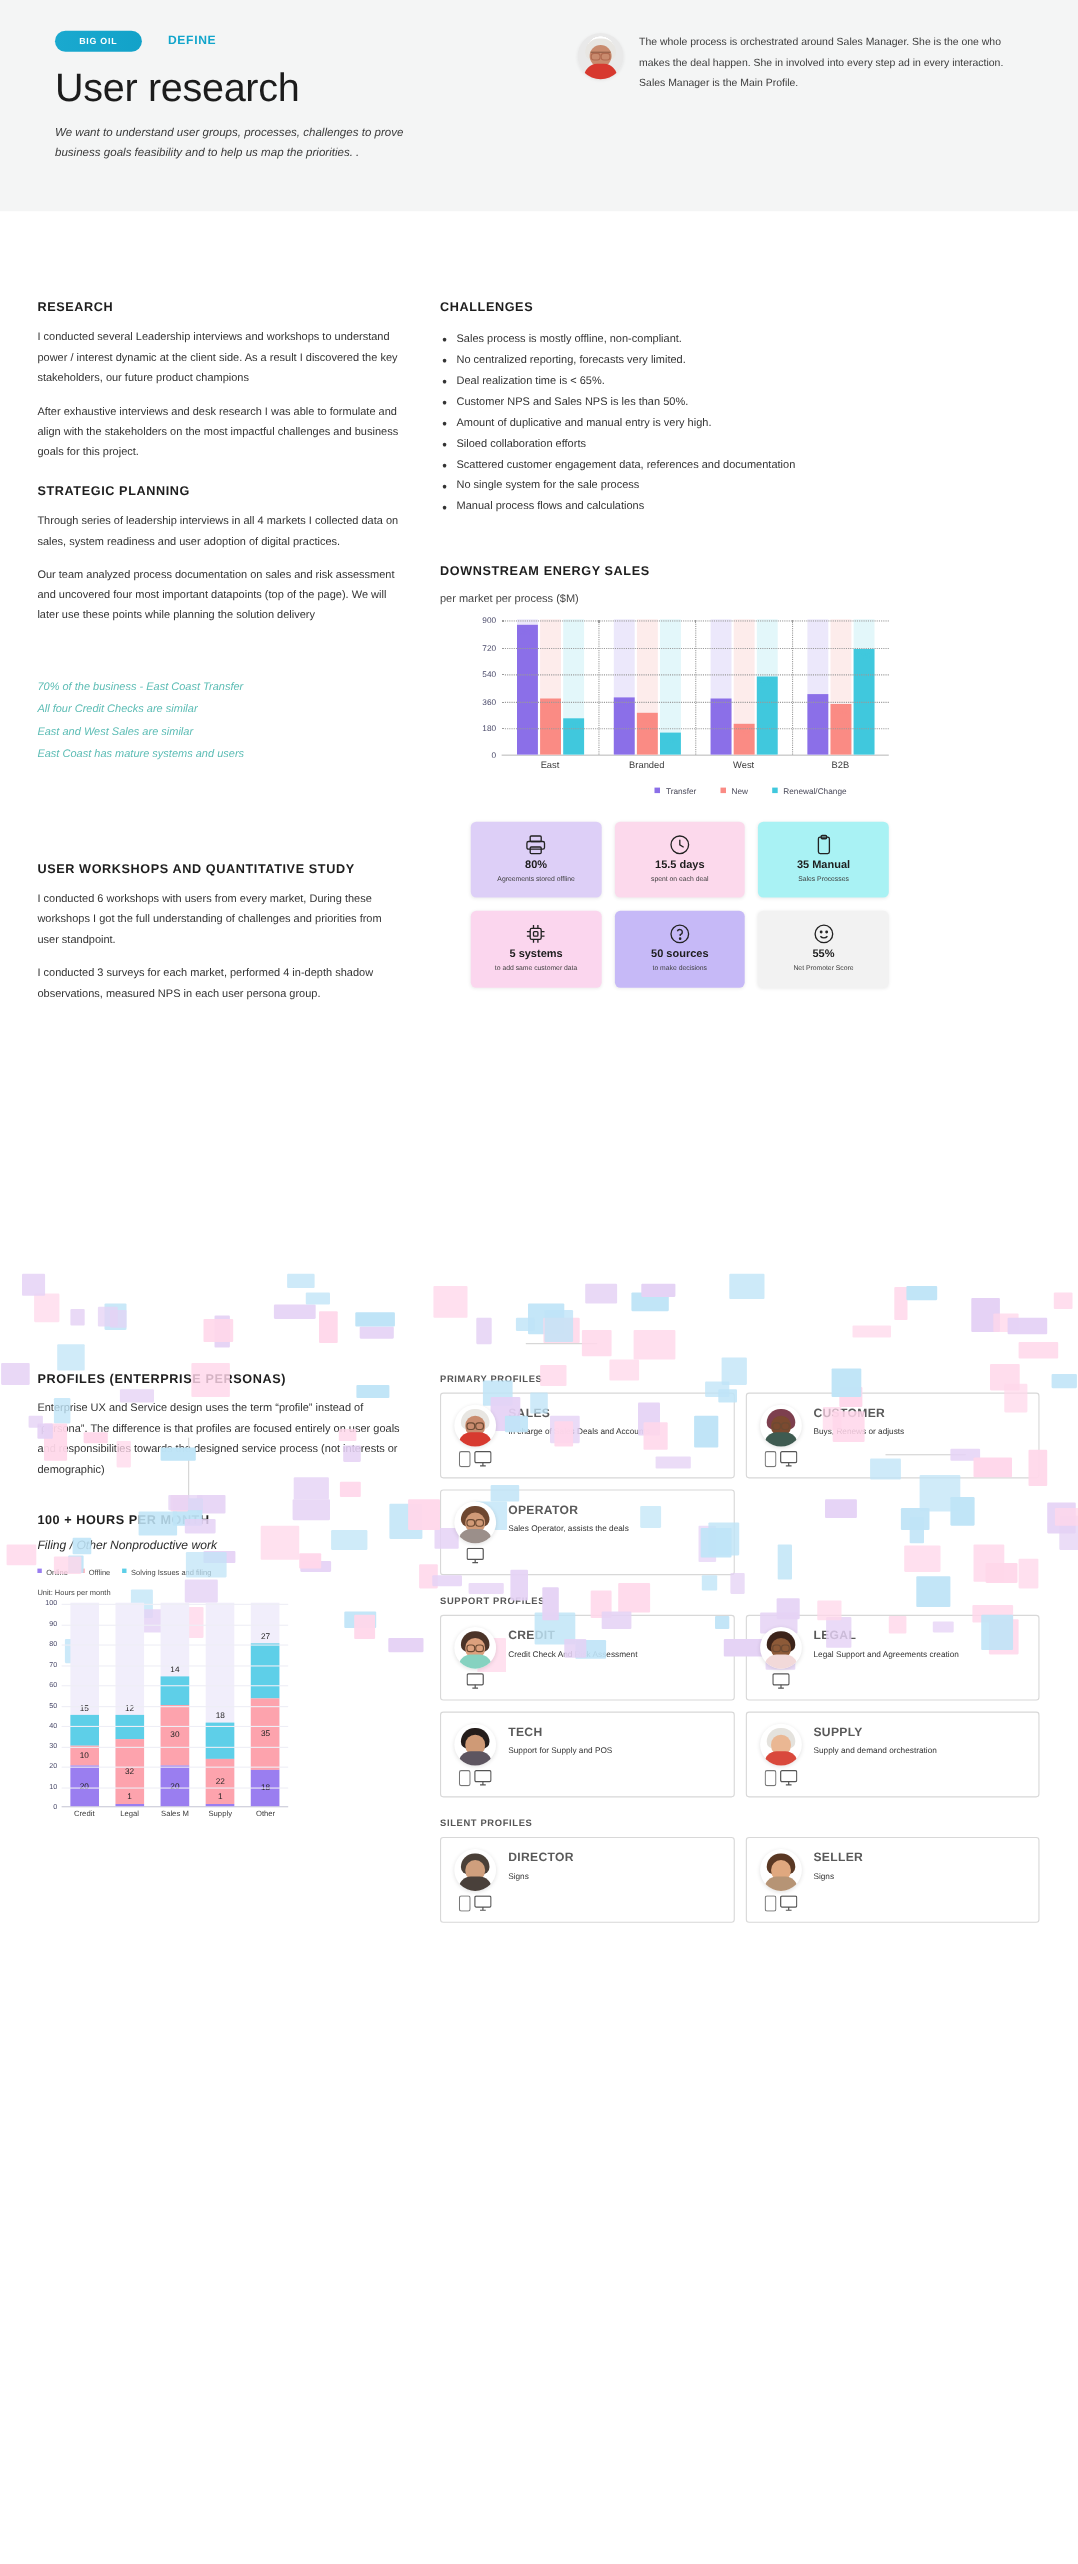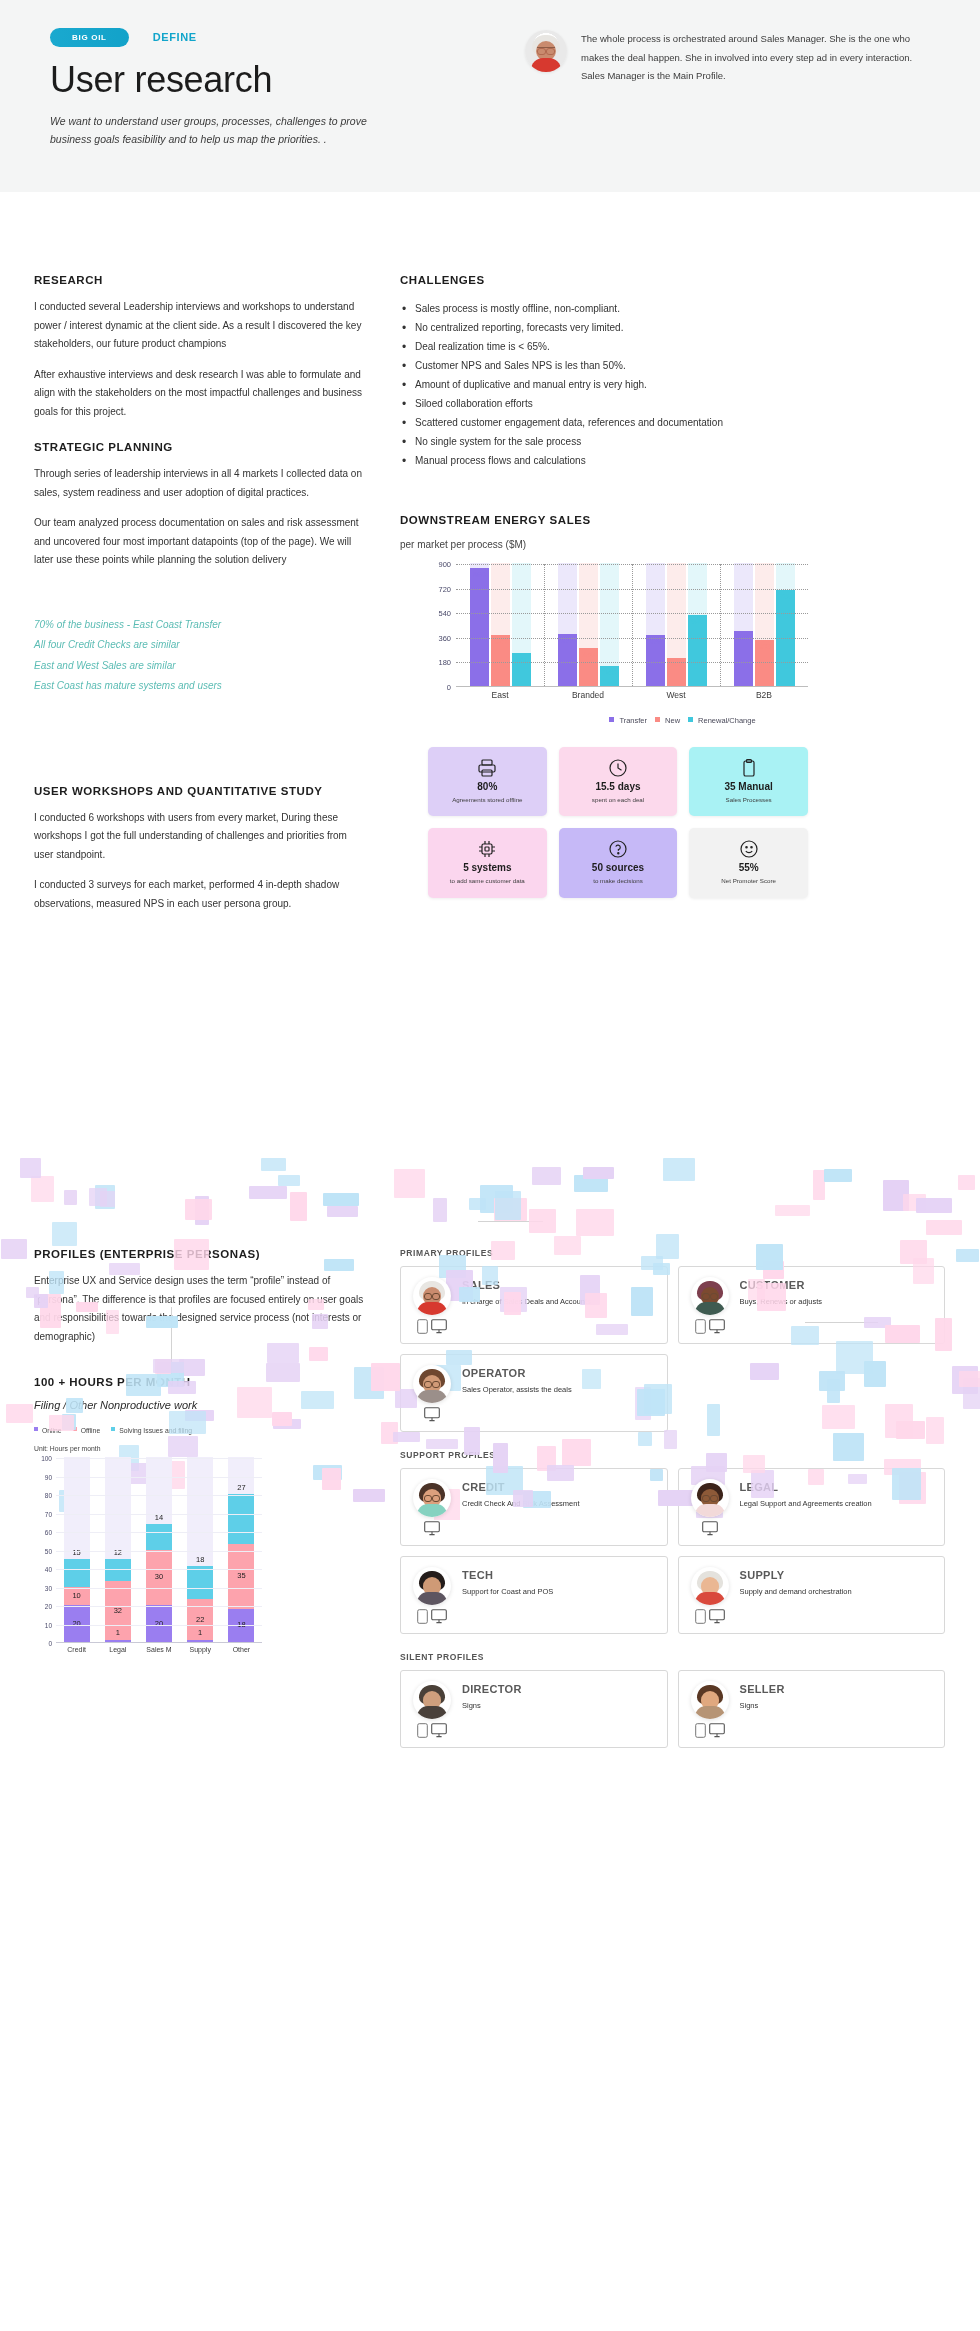--- a/index.html
+++ b/index.html
@@ -91,21 +91,21 @@
   .c1-group { flex: 1; display: flex; align-items: flex-end; justify-content: center; gap: 2px; position: relative; }
   .c1-bar { width: 19px; position: relative; }
   .c1-bg { position: absolute; bottom: 0; width: 19px; height: 123px; }
   .c1-fill { position: absolute; bottom: 0; width: 19px; }
   .c1-val {
     position: absolute; width: 40px; left: -10px; text-align: center;
     font-size: 7.5px; font-weight: 700;
   }
   .c1-cats { position: absolute; left: 28px; right: 0; top: 126px; display: flex; }
   .c1-cats span { flex:1; text-align:center; font-size: 8.5px; color:#3a3a3a; }
-  .legend1 { display: flex; gap: 8px; justify-content: center; margin-top: 22px; margin-left: 20px; }
+  .legend1 { display: flex; gap: 22px; justify-content: center; margin-top: 22px; margin-left: 20px; }
   .legend1 i { width: 5px; height: 5px; display: inline-block; margin-right: 5px; vertical-align: 1px; }
   .legend1 span { font-size: 7.5px; color: #4a4a5a; }
 
   
   .kpis { display: grid; grid-template-columns: repeat(3, 1fr); gap: 12px; margin-top: 20px; width: 380px; margin-left: 28px; }
   .kpi {
     border-radius: 5px; padding: 11px 6px 12px; text-align: center;
     box-shadow: 0 1px 3px rgba(0,0,0,.07);
   }
   .kpi .ic { height: 17px; margin-bottom: 6px; }
@@ -817,21 +817,21 @@
                 <span>
                   <svg width="16" height="15" viewBox="0 0 16 15" fill="none" stroke="#555" stroke-width="1.1">
                     <rect x=".7" y=".7" width="14.6" height="10" rx="1.2"></rect>
                     <path d="M8 10.7v2.6M5.4 13.6h5.2"></path>
                   </svg>
                 </span>
               </div>
             </div>
             <div class="pright">
               <div class="ptitle">TECH</div>
-              <div class="pdesc">Support for Coast and POS</div>
+              <div class="pdesc">Support for Supply and POS</div>
             </div>
           </div>
           <div class="pcard">
             <div class="pleft">
               <div class="pav">
                 <div class="hair" style="background:#e4e2dd"></div>
                 <div class="face" style="background:#eab793"></div>
                 <div class="body" style="background:#d9493c"></div>
               </div>
               <div class="pdev">

